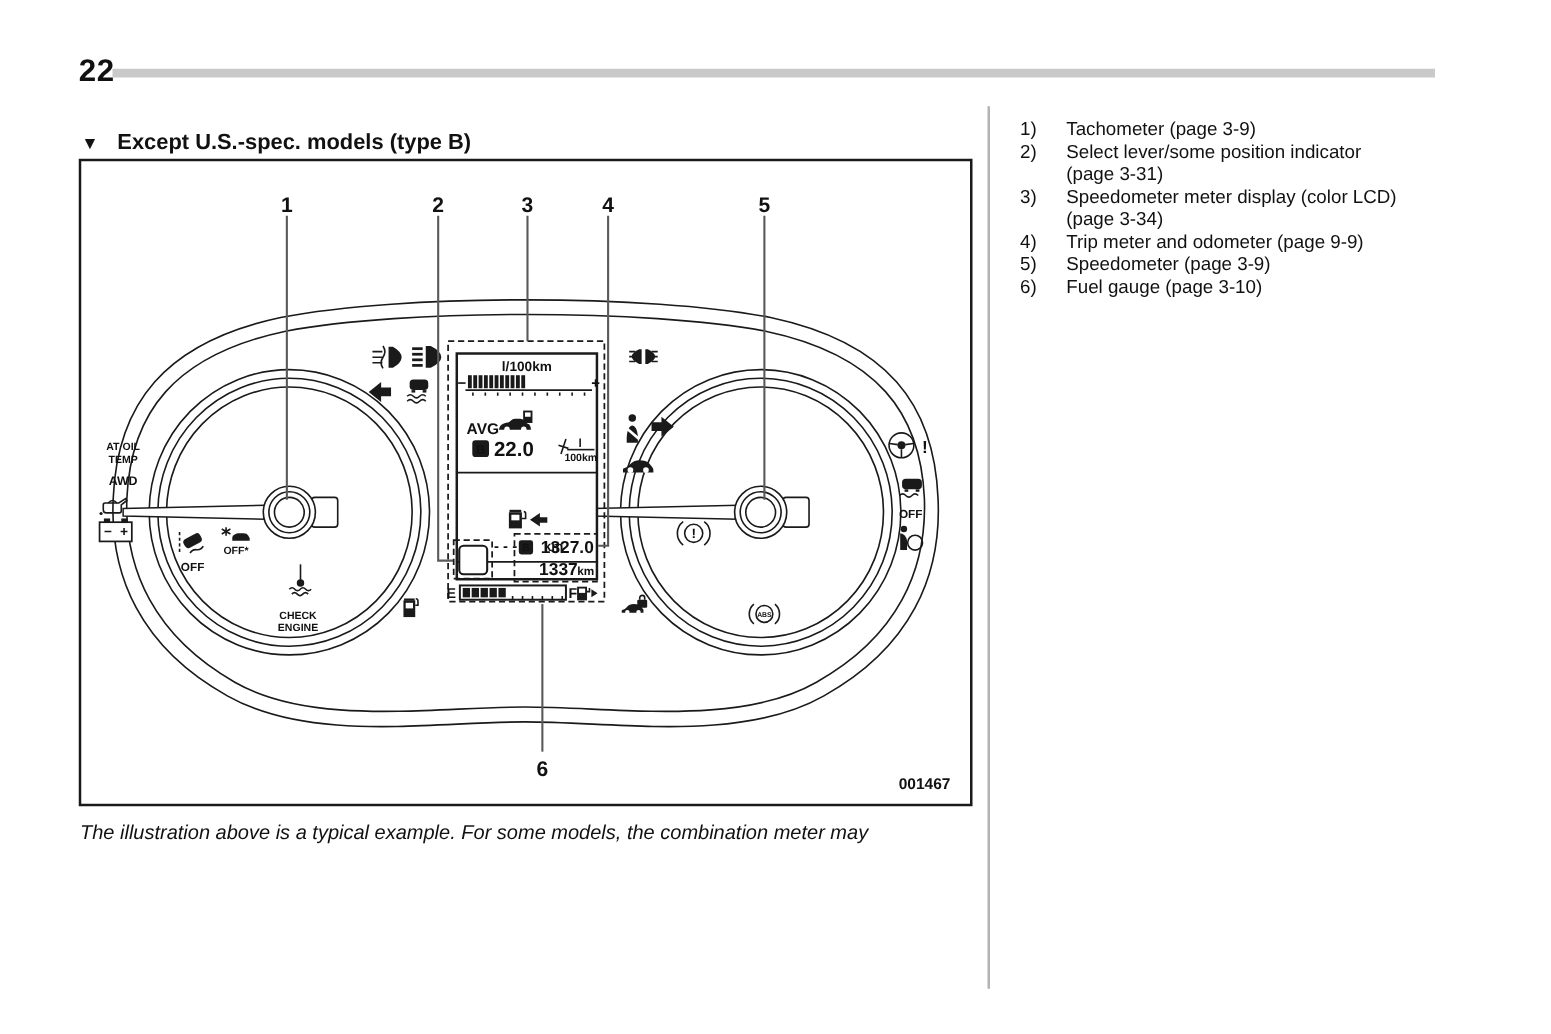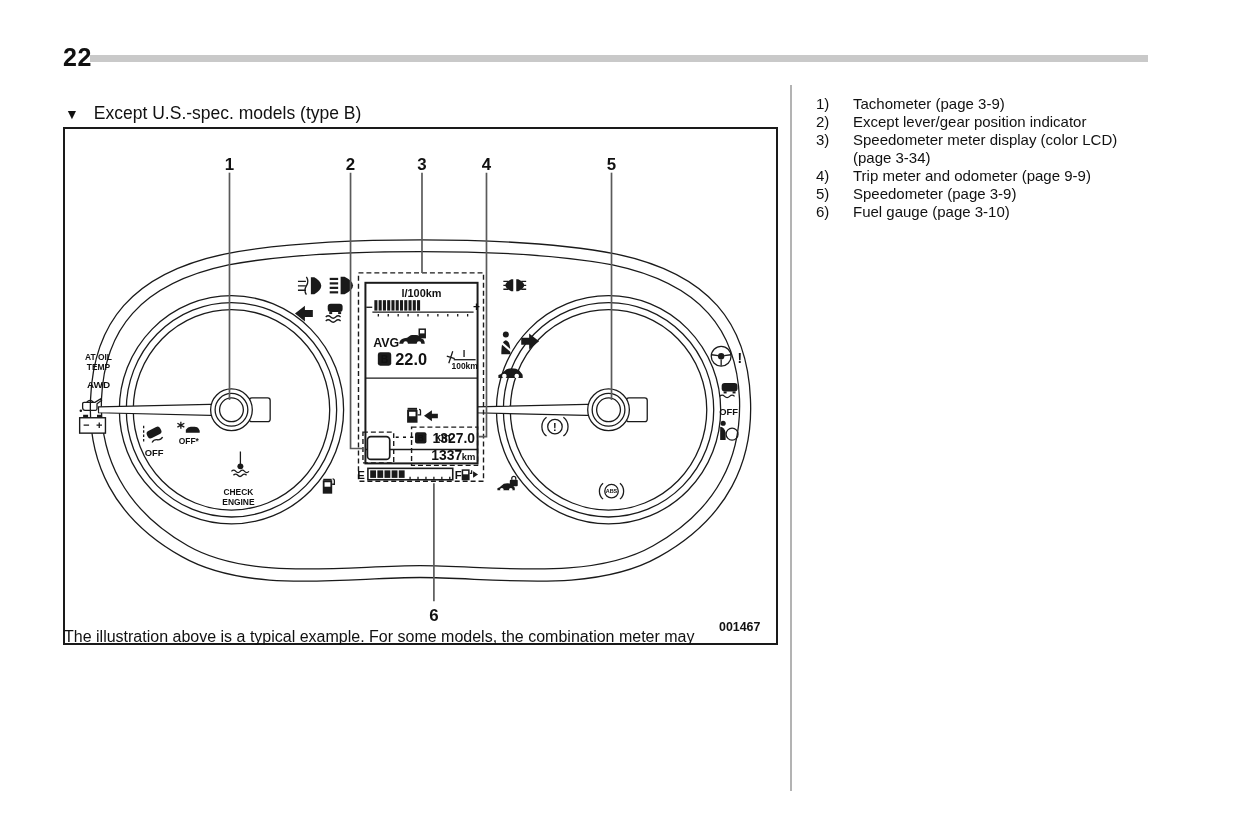--- a/index.html
+++ b/index.html
@@ -4,24 +4,24 @@
 <style>
   html,body{margin:0;padding:0;background:#fff;}
   body{
     width:1241px;height:827px;position:relative;overflow:hidden;
     font-family:"Liberation Sans","DejaVu Sans",sans-serif;color:#111;
   }
   .page-number{position:absolute;left:63px;top:43px;font-size:25px;font-weight:bold;letter-spacing:0.5px;}
   .top-rule{position:absolute;left:90px;top:55px;width:1058px;height:7px;background:#c9c9c9;}
   .section-heading{position:absolute;left:65px;top:103px;display:flex;align-items:center;gap:15px;}
   .section-heading .marker{font-size:14px;}
-  .section-heading .title{font-size:17.5px;font-weight:normal;}
+  .section-heading .title{font-size:17.5px;font-weight:bold;}
   .figure-box{position:absolute;left:63px;top:127px;width:715px;height:518px;border:2px solid #1a1a1a;box-sizing:border-box;background:#fff;}
   .figure-box svg{display:block;width:100%;height:100%;}
-  .caption{position:absolute;left:64px;top:626px;width:725px;font-size:16px;line-height:22px;}
+  .caption{position:absolute;left:64px;top:656px;width:725px;font-size:16px;line-height:22px;font-style:italic;}
   .col-divider{position:absolute;left:790px;top:85px;width:2px;height:706px;background:#b3b3b3;}
   .legend{position:absolute;left:816px;top:95px;width:420px;font-size:15px;line-height:18px;}
   .legend-row{display:flex;}
   .legend-num{width:37px;flex:0 0 37px;}
   .legend-text{flex:1;}
   
   text{font-family:"Liberation Sans","DejaVu Sans",sans-serif;font-weight:bold;fill:#111;}
   .s{stroke:#1a1a1a;fill:none;stroke-width:1.3px;}
   .f{fill:#1a1a1a;stroke:none;}
   .wfill{fill:#fff;}
@@ -299,21 +299,22 @@
 <div class="col-divider"></div>
 
 <div class="legend">
   <div class="legend-row">
     <span class="legend-num">1)</span>
     <span class="legend-text">Tachometer (page 3-9)</span>
   </div>
   <div class="legend-row">
     <span class="legend-num">2)</span>
     <span class="legend-text">
-      <div>Except lever/gear position indicator</div>
+      <div>Select lever/some position indicator</div>
+      <div>(page 3-31)</div>
     </span>
   </div>
   <div class="legend-row">
     <span class="legend-num">3)</span>
     <span class="legend-text">
       <div>Speedometer meter display (color LCD)</div>
       <div>(page 3-34)</div>
     </span>
   </div>
   <div class="legend-row">

